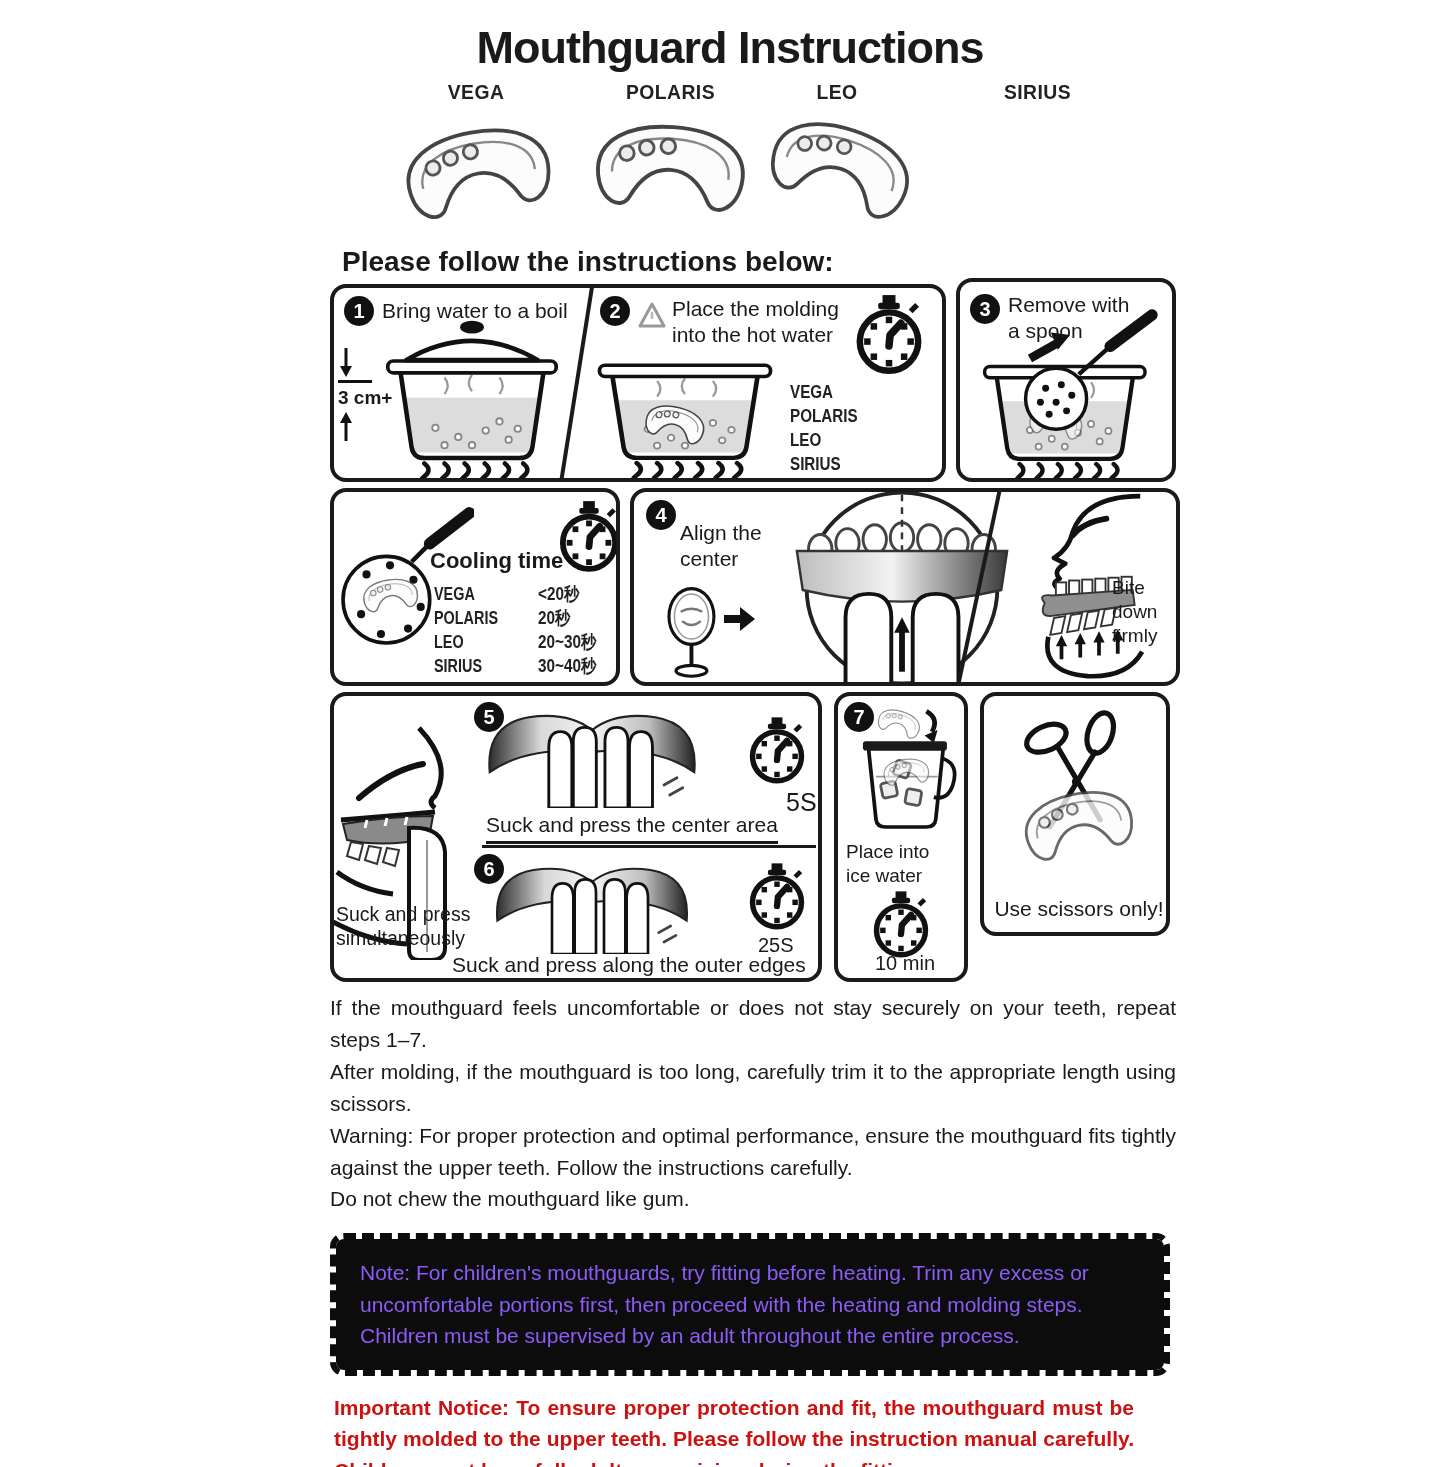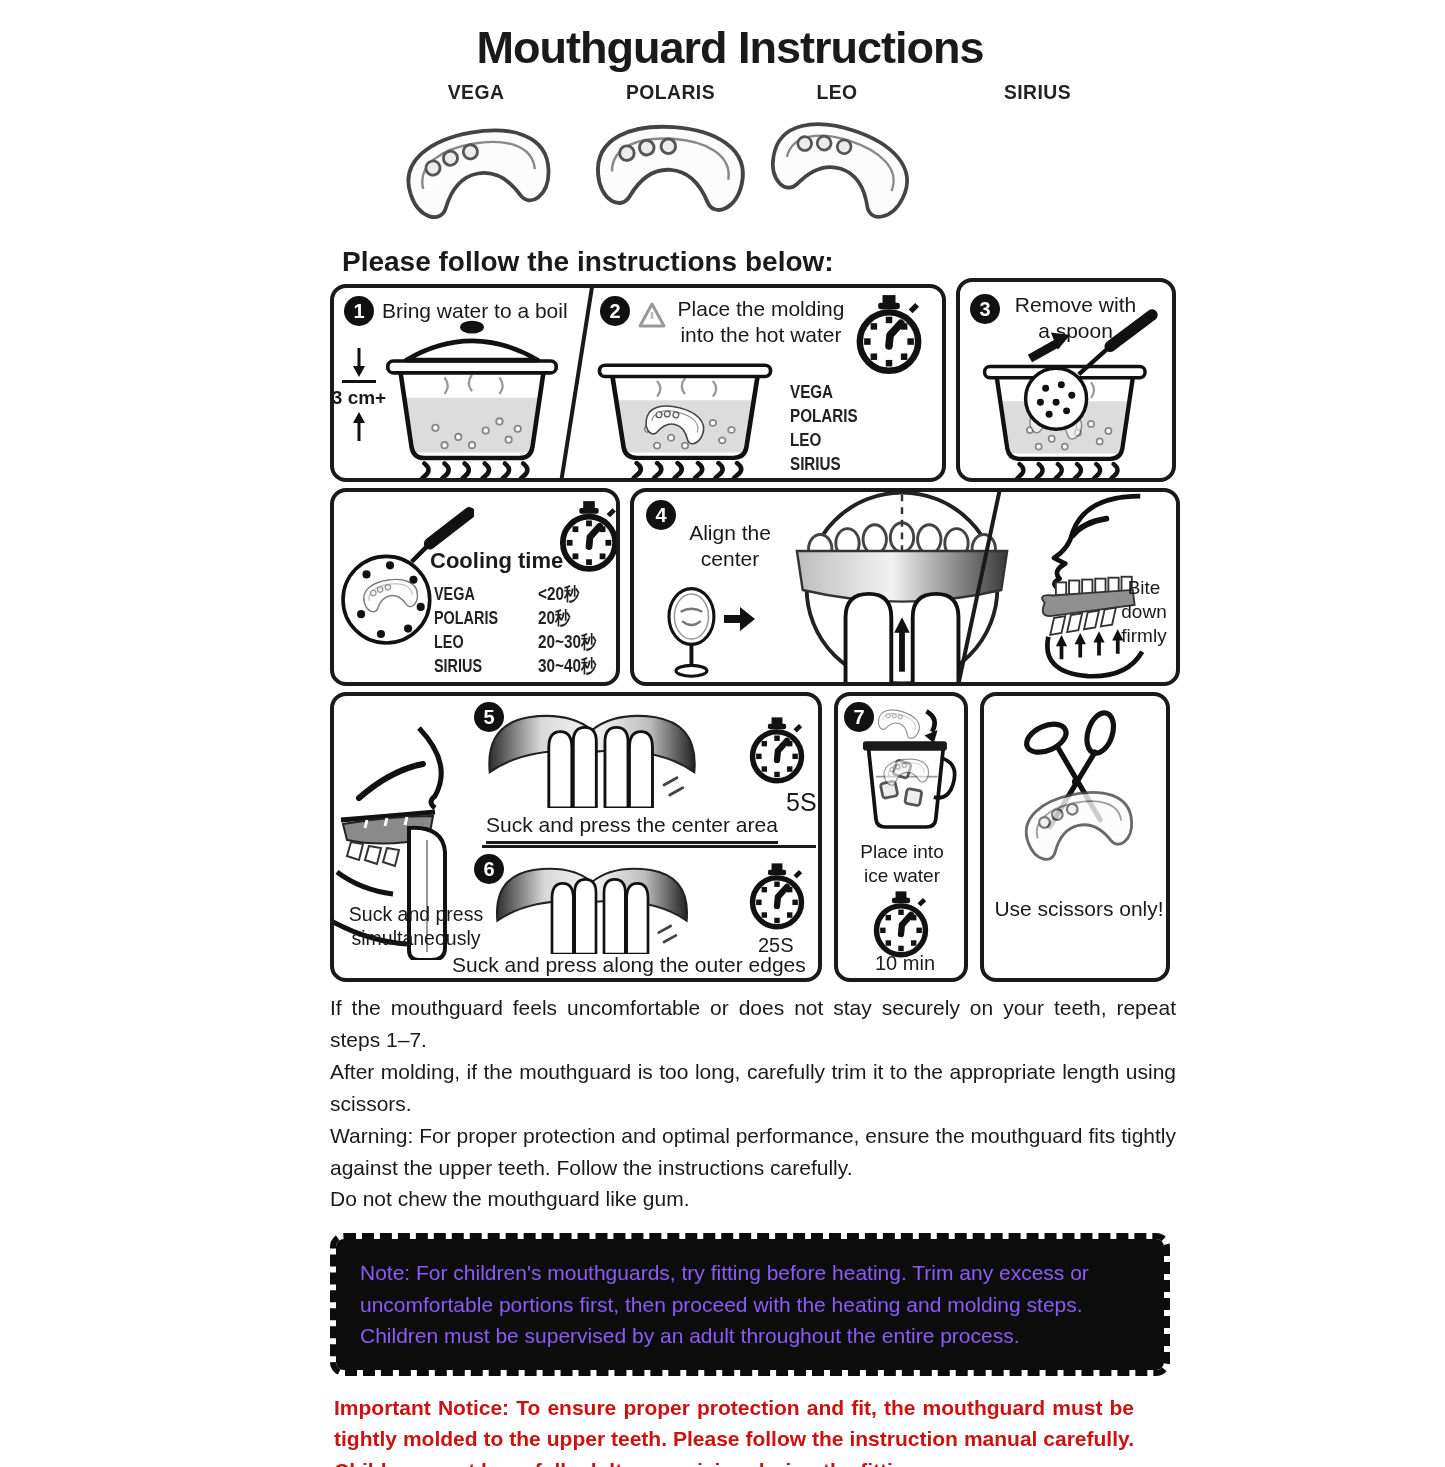--- a/index.html
+++ b/index.html
@@ -12,29 +12,29 @@
   .products { position:relative; height:158px; margin-top:6px; }
   .product { position:absolute; text-align:center; }
   .product .pname { font-weight:bold; font-size:21px; letter-spacing:0.5px; color:#222; transform:scaleX(.92); }
   .subtitle { font-size:28px; margin-top:8px; margin-left:12px;font-weight:bold; }
 
   .row { display:flex; gap:10px; margin-top:6px; }
   .box { position:relative; border:4px solid #1a1a1a; border-radius:16px; background:#fff; overflow:hidden; }
   .abs { position:absolute; }
   .badge { width:30px; height:30px; border-radius:50%; background:#111; color:#fff;
            font-weight:bold; font-size:20px; display:flex; align-items:center; justify-content:center; z-index:5;}
-  .lbl { font-size:20px; line-height:1.25; z-index:4;text-align:center; }
+  .lbl { font-size:20px; line-height:1.25; z-index:4; }
   .big { font-size:21px; }
   .diag { width:4px; background:#1a1a1a; z-index:3; }
   .condensed { font-weight:bold; transform:scaleX(.8); transform-origin:left center; white-space:nowrap; color:#222; }
   .models div { font-size:19px; line-height:24px; font-weight:bold; transform:scaleX(.8); transform-origin:left center; color:#222; }
   .crow { display:flex; width:186px; line-height:24px; }
   .crow .cmodel { width:104px; font-size:18px; }
   .crow .ctime  { font-size:18px; font-weight:bold; transform:scaleX(.85); transform-origin:left center; white-space:nowrap; color:#222;}
-  .gauge { display:flex; flex-direction:column; align-items:center; width:42px; }
+  .gauge { display:flex; flex-direction:column; align-items:flex-start; width:42px; }
   .gauge .tick { width:34px; height:3px; background:#111; margin:2px 0; }
   .gauge .glabel { font-weight:bold; font-size:19px; white-space:nowrap; margin:2px 0; }
   .sep { height:3px; background:#1a1a1a; z-index:4; }
   .ul { border-bottom:3px solid #1a1a1a; padding-bottom:3px; }
 
   .paras { margin-top:10px; width:846px; }
   .paras p { font-size:21px; line-height:1.52; text-align:justify; }
 
   .note { margin-top:18px; width:840px; background:#0c0c0c; background-clip:padding-box;
           border:6px dashed #0c0c0c; border-radius:14px; padding:18px 24px;
@@ -390,21 +390,21 @@
         <path d="M100,56 Q120,62 112,86 Q106,102 92,98" stroke="#111" stroke-width="4" fill="none"></path>
         <rect x="16" y="38" width="90" height="10" rx="3" fill="#1a1a1a"></rect>
       </svg>
       <div class="lbl abs" style="left:8px;top:144px;width:112px;font-size:19px">Place into ice water</div>
       <svg class="abs" style="left:34px;top:194px" width="58" height="68" viewBox="0 0 64 74">
           <use href="#sw"></use>
         </svg>
       <div class="abs" style="left:0;top:256px;width:134px;text-align:center;font-size:20px">10 min</div>
     </div>
 
-    <div class="box" style="width:190px;height:290px">
+    <div class="box" style="width:190px;height:244px">
       <svg class="abs" style="left:12px;top:14px" width="165" height="178" viewBox="0 0 190 200">
         <ellipse cx="58" cy="30" rx="24" ry="14" fill="none" stroke="#111" stroke-width="6" transform="rotate(-24 58 30)"></ellipse>
         <ellipse cx="120" cy="24" rx="14" ry="24" fill="none" stroke="#111" stroke-width="6" transform="rotate(18 120 24)"></ellipse>
         <line x1="72" y1="42" x2="120" y2="124" stroke="#111" stroke-width="6" stroke-linecap="round"></line>
         <line x1="114" y1="46" x2="62" y2="132" stroke="#111" stroke-width="6" stroke-linecap="round"></line>
         <circle cx="92" cy="80" r="4.5" fill="#111"></circle>
         <use href="#guard" transform="translate(14,104) rotate(-12) scale(0.82)" opacity="0.8"></use>
       </svg>
       <div class="lbl big abs" style="left:0;top:200px;width:190px;text-align:center">Use scissors only!</div>
     </div>

